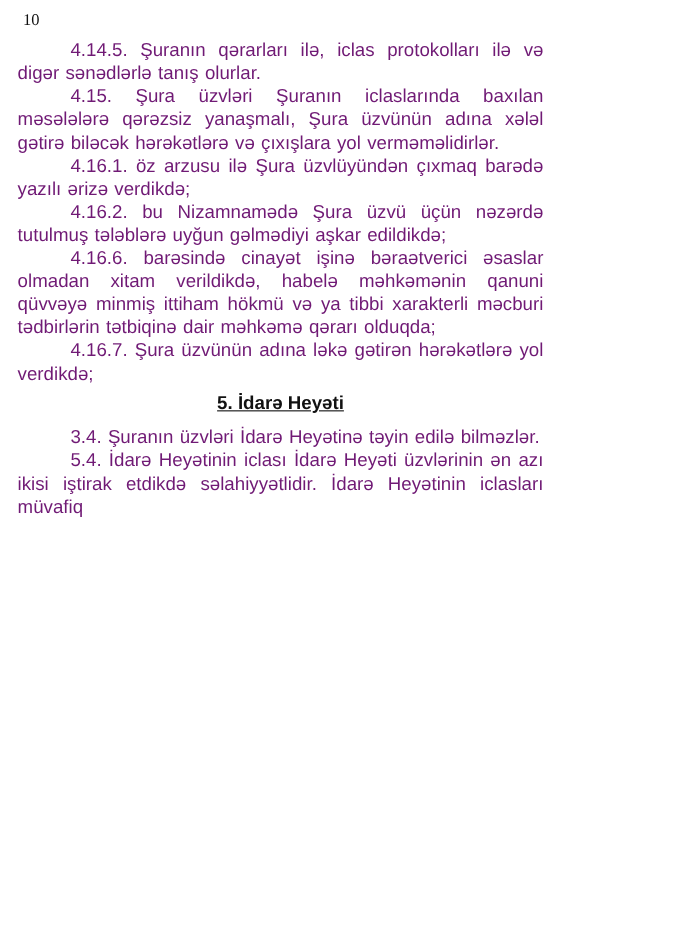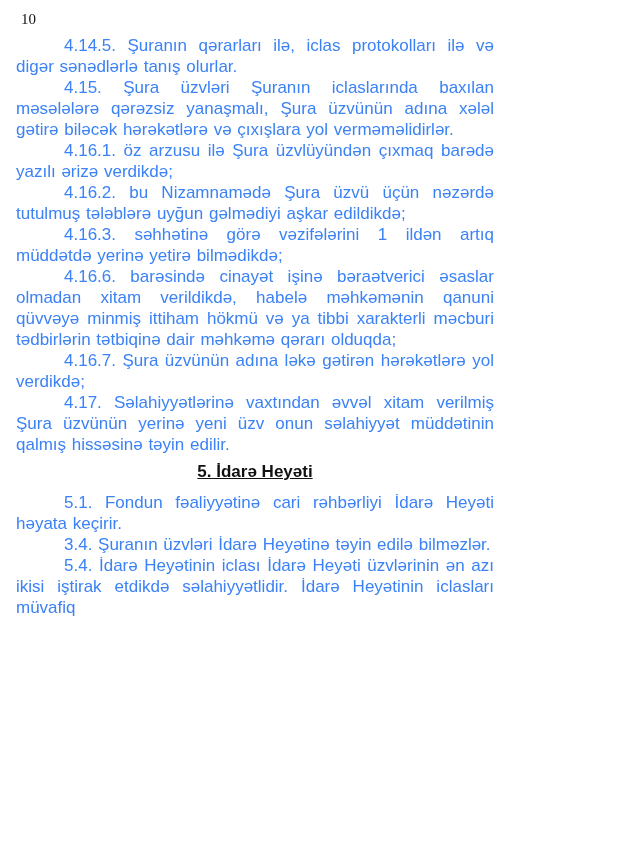--- a/index.html
+++ b/index.html
@@ -30,21 +30,21 @@
     color: #111111;
   }
   .body-par {
     margin: 0;
     font-size: 17px;
     line-height: 21px;
     text-align: justify;
     text-align-last: left;
     text-indent: 48px;
     word-spacing: 1px;
-    color: #3b82f6;
+    color: #701a75;
   }
   .section-heading {
     font-size: 17px;
     line-height: 21px;
     font-weight: bold;
     text-align: center;
     text-indent: 0;
     margin: 6px 0 10px 0;
     color: #111111;
     text-decoration: underline;
@@ -53,23 +53,20 @@
 </head>
 <body>
 
 <div class="page">
   <div class="page-number">10</div>
 
   <p class="body-par">4.14.5. Şuranın qərarları ilə, iclas protokolları ilə və digər sənədlərlə tanış olurlar.</p>
   <p class="body-par">4.15. Şura üzvləri Şuranın iclaslarında baxılan məsələlərə qərəzsiz yanaşmalı, Şura üzvünün adına xələl gətirə biləcək hərəkətlərə və çıxışlara yol verməməlidirlər.</p>
   <p class="body-par">4.16.1. öz arzusu ilə Şura üzvlüyündən çıxmaq barədə yazılı ərizə verdikdə;</p>
   <p class="body-par">4.16.2. bu Nizamnamədə Şura üzvü üçün nəzərdə tutulmuş tələblərə uyğun gəlmədiyi aşkar edildikdə;</p>
-  <p class="body-par">4.16.3. səhhətinə görə vəzifələrini 1 ildən artıq müddətdə yerinə yetirə bilmədikdə;</p>
   <p class="body-par">4.16.6. barəsində cinayət işinə bəraətverici əsaslar olmadan xitam verildikdə, habelə məhkəmənin qanuni qüvvəyə minmiş ittiham hökmü və ya tibbi xarakterli məcburi tədbirlərin tətbiqinə dair məhkəmə qərarı olduqda;</p>
   <p class="body-par">4.16.7. Şura üzvünün adına ləkə gətirən hərəkətlərə yol verdikdə;</p>
-  <p class="body-par">4.17. Səlahiyyətlərinə vaxtından əvvəl xitam verilmiş Şura üzvünün yerinə yeni üzv onun səlahiyyət müddətinin qalmış hissəsinə təyin edilir.</p>
 
   <h2 class="section-heading">5. İdarə Heyəti</h2>
 
-  <p class="body-par">5.1. Fondun fəaliyyətinə cari rəhbərliyi İdarə Heyəti həyata keçirir.</p>
   <p class="body-par">3.4. Şuranın üzvləri İdarə Heyətinə təyin edilə bilməzlər.</p>
   <p class="body-par">5.4. İdarə Heyətinin iclası İdarə Heyəti üzvlərinin ən azı ikisi iştirak etdikdə səlahiyyətlidir. İdarə Heyətinin iclasları müvafiq</p>
 </div>
 
 </body></html>

